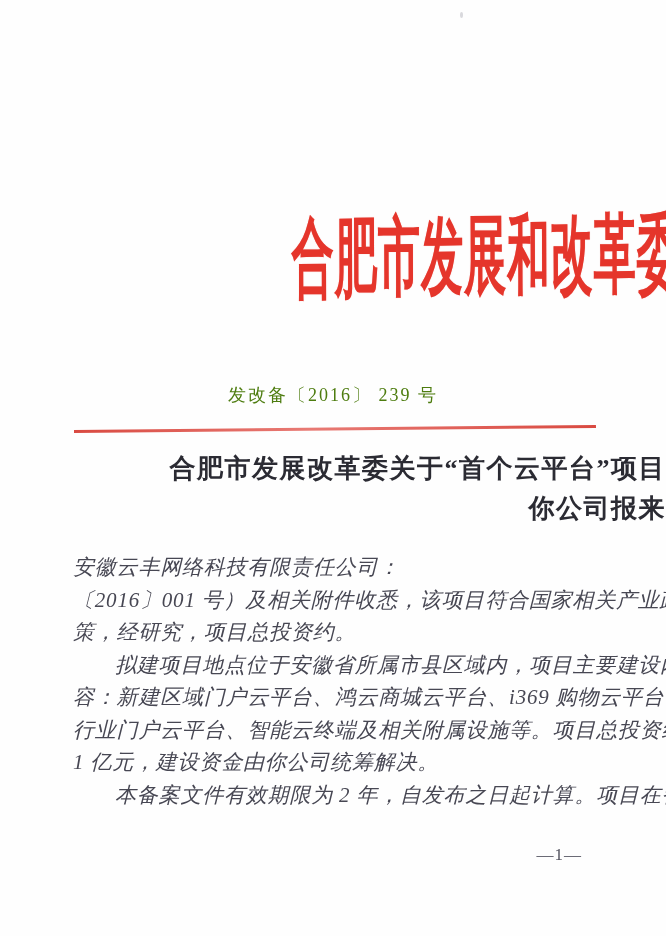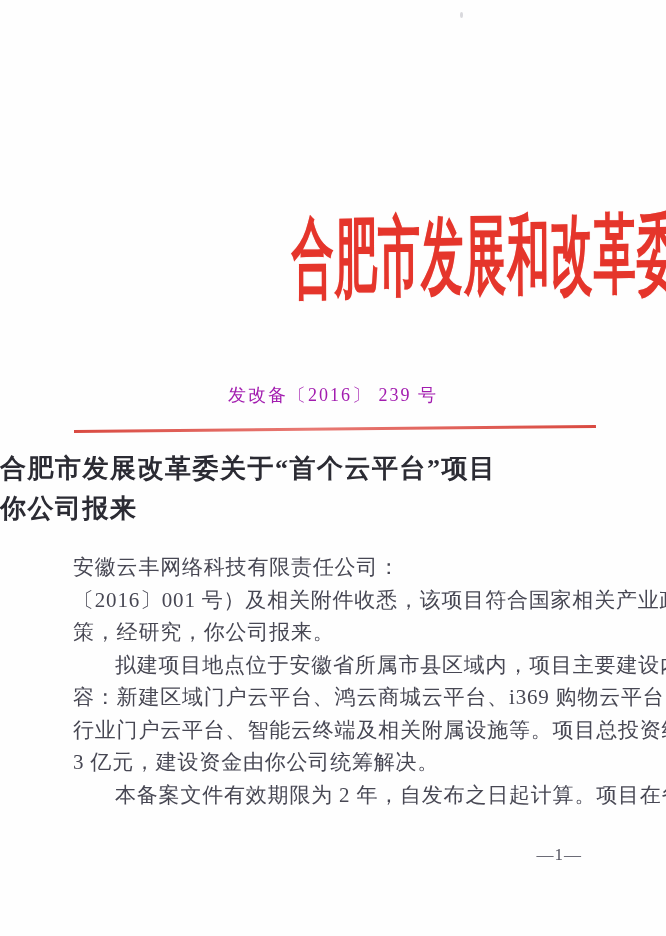--- a/index.html
+++ b/index.html
@@ -50,53 +50,54 @@
     letter-spacing: 2px;
     text-shadow: 0 0 1px rgba(229,53,43,.55);
   }
   .doc-number {
     position: absolute;
     top: 383px; left: 0;
     width: 100%;
     text-align: center;
     font-size: 18px;
     letter-spacing: 2px;
-    color: #a21caf;
+    color: #4d7c0f;
   }
   .red-line {
     position: absolute;
     top: 430px; left: 74px;
     width: 522px; height: 3px;
     background: linear-gradient(to right, var(--divider-red), #e87a74 45%, var(--divider-red));
     transform: rotate(-0.55deg);
     transform-origin: left center;
   }
   .title {
     position: absolute;
     top: 449px; left: 0;
     width: 100%;
-    text-align: left;
+    text-align: right;
     font-weight: bold;
     font-size: 26px;
     line-height: 40px;
     letter-spacing: 1.5px;
     color: var(--title-ink);
   }
   .body-block {
     position: absolute;
     top: 551px; left: 73px;
     width: 526px;
     font-size: 21px;
     color: var(--ink);
     letter-spacing: 0.8px;
   }
   .body-line {
     height: 32.5px;
     line-height: 32.5px;
     white-space: nowrap;
+    font-style: italic;
   }
   .indent { text-indent: 2em; }
   .page-number {
     position: absolute;
     top: 845px; right: 84px;
     font-size: 17px;
     letter-spacing: 1px;
     color: #52525e;
   }
 </style>
@@ -115,22 +116,22 @@
   <div class="red-line"></div>
 
   <div class="title">
     <div>合肥市发展改革委关于“首个云平台”项目</div>
     <div>你公司报来</div>
   </div>
 
   <div class="body-block">
     <div class="body-line">安徽云丰网络科技有限责任公司：</div>
     <div class="body-line">〔2016〕001 号）及相关附件收悉，该项目符合国家相关产业政</div>
-    <div class="body-line">策，经研究，你公司报来。</div>
+    <div class="body-line">策，经研究，项目总投资约。</div>
     <div class="body-line indent">拟建项目地点位于安徽省所属市县区域内，项目主要建设内</div>
     <div class="body-line">容：新建区域门户云平台、鸿云商城云平台、i369 购物云平台、</div>
     <div class="body-line">行业门户云平台、智能云终端及相关附属设施等。项目总投资约</div>
-    <div class="body-line">3 亿元，建设资金由你公司统筹解决。</div>
+    <div class="body-line">1 亿元，建设资金由你公司统筹解决。</div>
     <div class="body-line indent">本备案文件有效期限为 2 年，自发布之日起计算。项目在备</div>
   </div>
 
   <div class="page-number">—1—</div>
 </div>
 
 </body></html>

